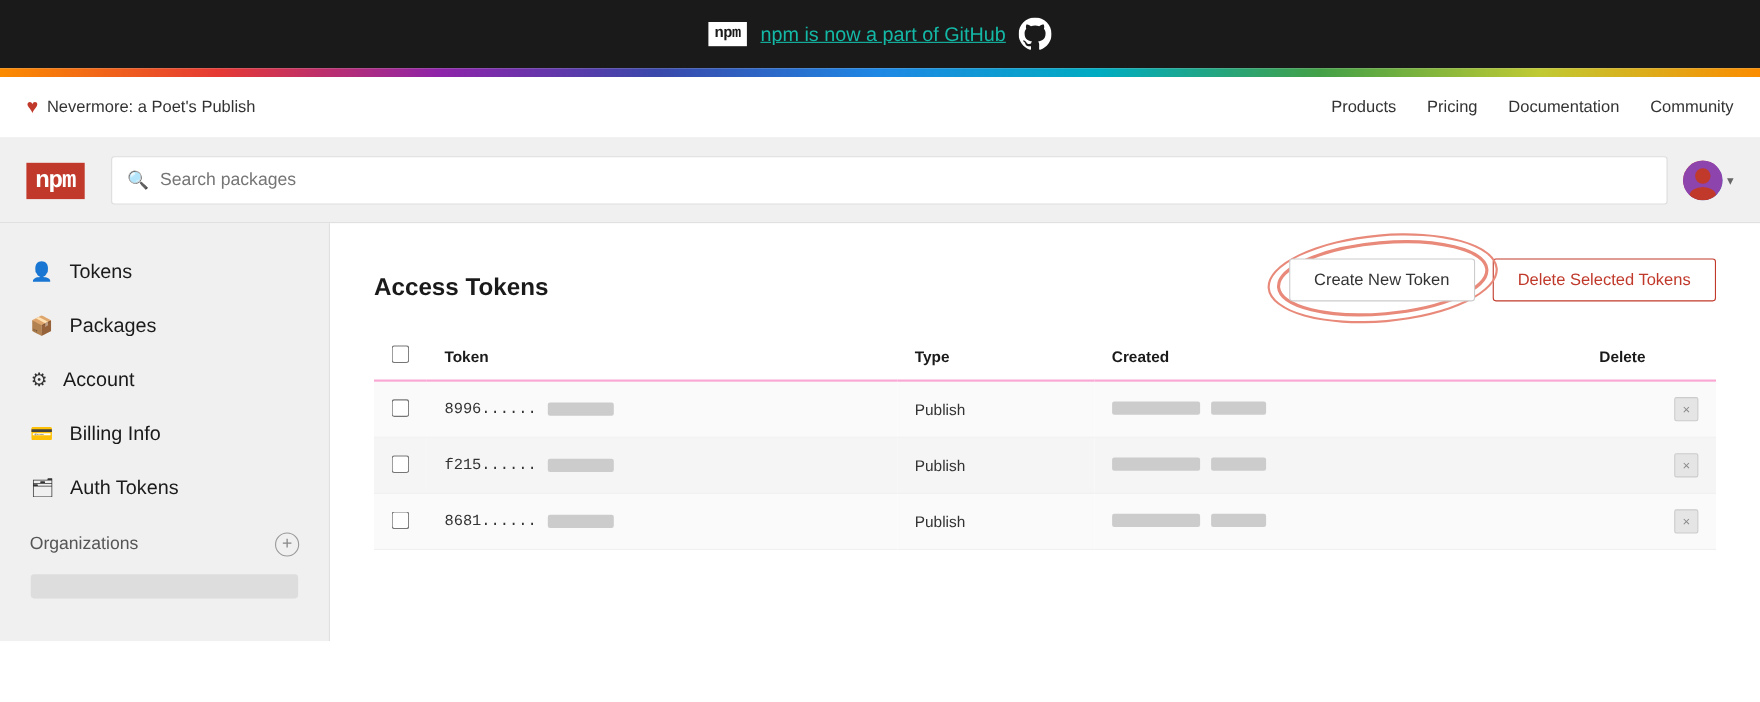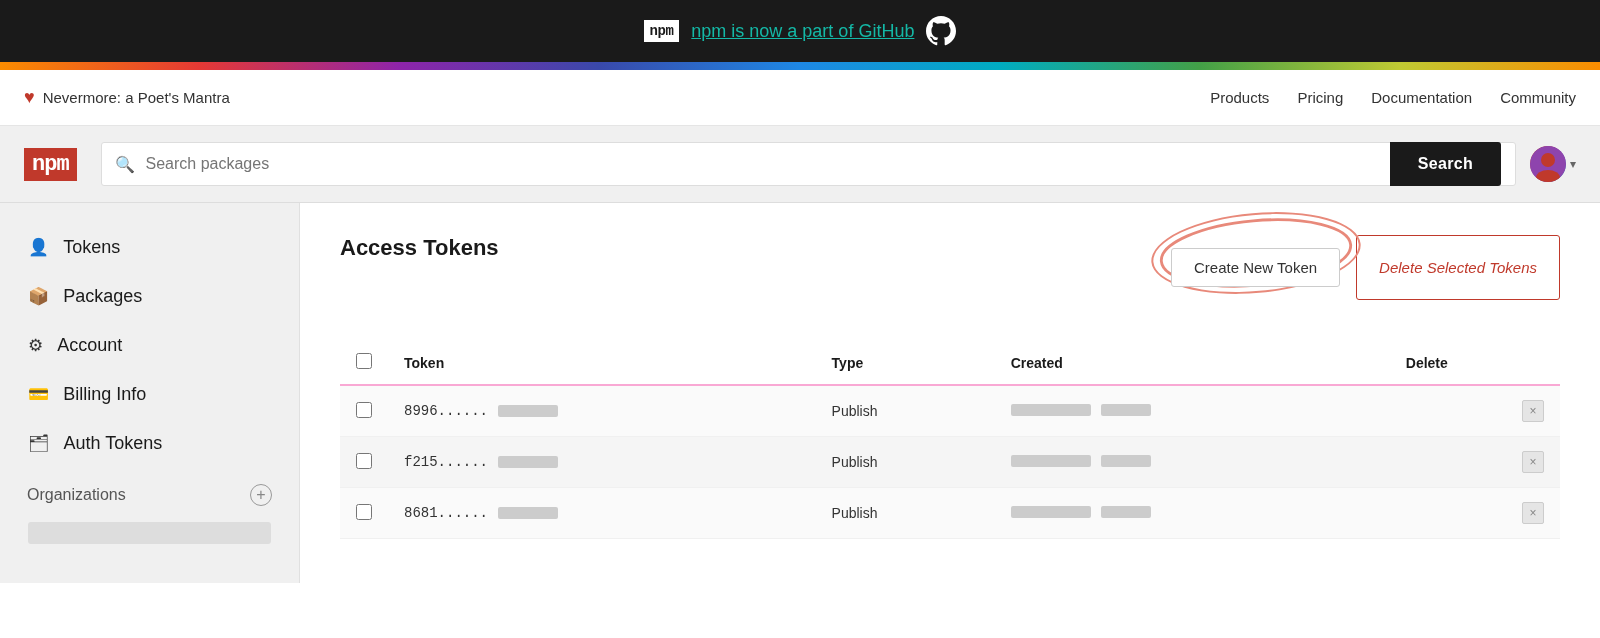--- a/index.html
+++ b/index.html
@@ -201,23 +201,23 @@
     }
 
     
     .content {
       flex: 1;
       padding: 32px 40px;
       background: #fff;
     }
     .content-header {
       display: flex;
-      align-items: flex-start;
+      align-items: flex-end;
       justify-content: space-between;
-      margin-bottom: 41px;
+      margin-bottom: 28px;
       gap: 48px;
     }
     .page-title {
       font-size: 22px;
       font-weight: 700;
       color: #1a1a1a;
     }
     .header-actions {
       display: flex;
       align-items: center;
@@ -232,25 +232,24 @@
       cursor: pointer;
       border-radius: 3px;
       color: #333;
       position: relative;
       z-index: 2;
     }
     .delete-tokens-btn {
       background: #fff;
       border: 1px solid #c0392b;
       color: #c0392b;
-      padding: 23px 22px;
+      padding: 10px 22px;
       font-size: 15px;
       cursor: pointer;
       border-radius: 3px;
-      font-style: italic;
     }
 
     
     .circle-annotation {
       position: absolute;
       top: -22px;
       left: -20px;
       width: 210px;
       height: 80px;
       border: 2.5px solid #e8897a;
@@ -268,21 +267,21 @@
     .tokens-table thead tr {
       border-bottom: 2px solid #f9a8d4;
     }
     .tokens-table th {
       text-align: left;
       padding: 12px 16px;
       font-size: 14px;
       color: #1a1a1a;
       font-weight: 600;
     }
-    .tokens-table th:last-child { text-align: left; }
+    .tokens-table th:last-child { text-align: center; }
     .tokens-table td {
       padding: 14px 16px;
       font-size: 14px;
       color: #333;
       border-bottom: 1px solid #f0f0f0;
     }
     .tokens-table tr:nth-child(odd) td { background: #fafafa; }
     .tokens-table tr:nth-child(even) td { background: #f5f5f5; }
     .token-text {
       display: flex;
@@ -339,36 +338,35 @@
   <svg class="github-icon" viewBox="0 0 24 24" xmlns="http://www.w3.org/2000/svg">
     <path d="M12 0C5.37 0 0 5.37 0 12c0 5.3 3.438 9.8 8.205 11.385.6.113.82-.258.82-.577 0-.285-.01-1.04-.015-2.04-3.338.724-4.042-1.61-4.042-1.61-.546-1.387-1.333-1.756-1.333-1.756-1.09-.745.083-.73.083-.73 1.205.085 1.84 1.237 1.84 1.237 1.07 1.835 2.807 1.305 3.492.998.108-.776.418-1.305.762-1.605-2.665-.3-5.466-1.332-5.466-5.93 0-1.31.465-2.38 1.235-3.22-.135-.303-.54-1.523.105-3.176 0 0 1.005-.322 3.3 1.23.96-.267 1.98-.399 3-.405 1.02.006 2.04.138 3 .405 2.28-1.552 3.285-1.23 3.285-1.23.645 1.653.24 2.873.12 3.176.765.84 1.23 1.91 1.23 3.22 0 4.61-2.805 5.625-5.475 5.92.42.36.81 1.096.81 2.22 0 1.606-.015 2.896-.015 3.286 0 .315.21.69.825.57C20.565 21.795 24 17.295 24 12c0-6.63-5.37-12-12-12"></path>
   </svg>
 </div>
 
 <div class="rainbow-bar"></div>
 
 <div class="top-nav">
   <div class="top-nav-left">
     <span class="heart-icon">♥</span>
-    <span>Nevermore: a Poet's Mantra</span>
+    <span>Nevermore: a Poet's Publish</span>
   </div>
   <div class="top-nav-right">
     <a>Products</a>
     <a>Pricing</a>
     <a>Documentation</a>
     <a>Community</a>
   </div>
 </div>
 
 <div class="search-row">
   <div class="npm-logo-main">npm</div>
   <div class="search-input-wrap">
     <span class="search-glass">🔍</span>
     <input type="text" placeholder="Search packages" style="">
-    <button class="search-btn">Search</button>
   </div>
   <div class="avatar-wrap">
     <div class="avatar-circle">
       <svg viewBox="0 0 36 36" xmlns="http://www.w3.org/2000/svg">
         <circle cx="18" cy="18" r="18" fill="#8e44ad"></circle>
         <circle cx="18" cy="14" r="7" fill="#c0392b"></circle>
         <ellipse cx="18" cy="32" rx="12" ry="8" fill="#c0392b"></ellipse>
       </svg>
     </div>
     <span class="caret">▾</span>

